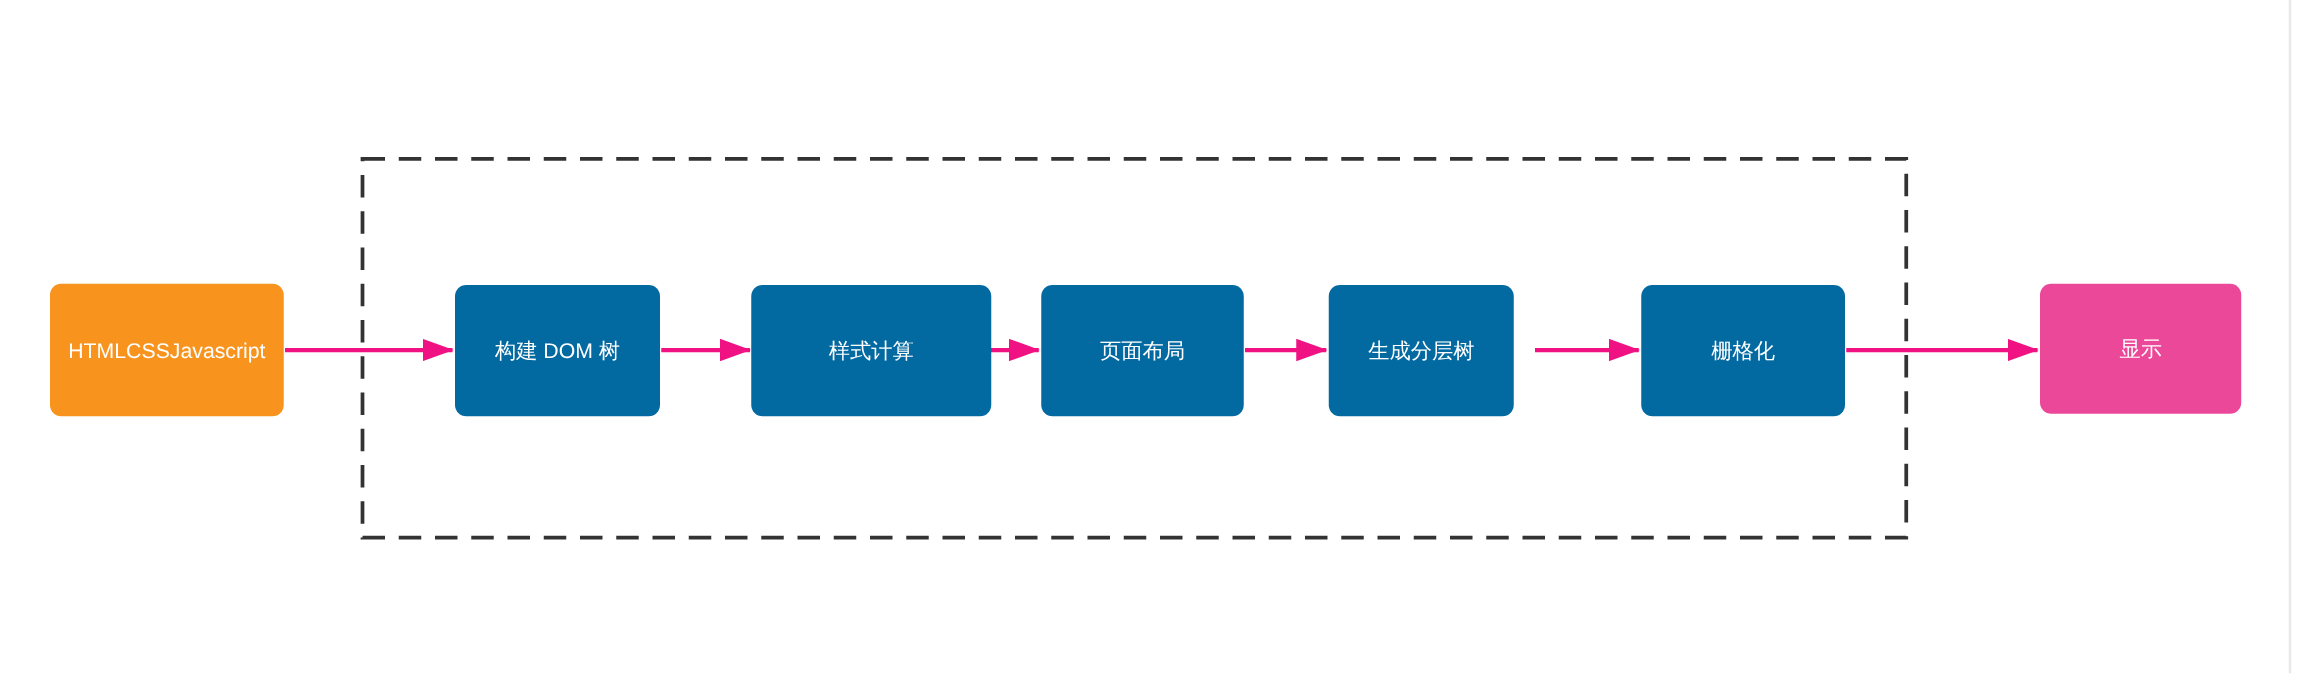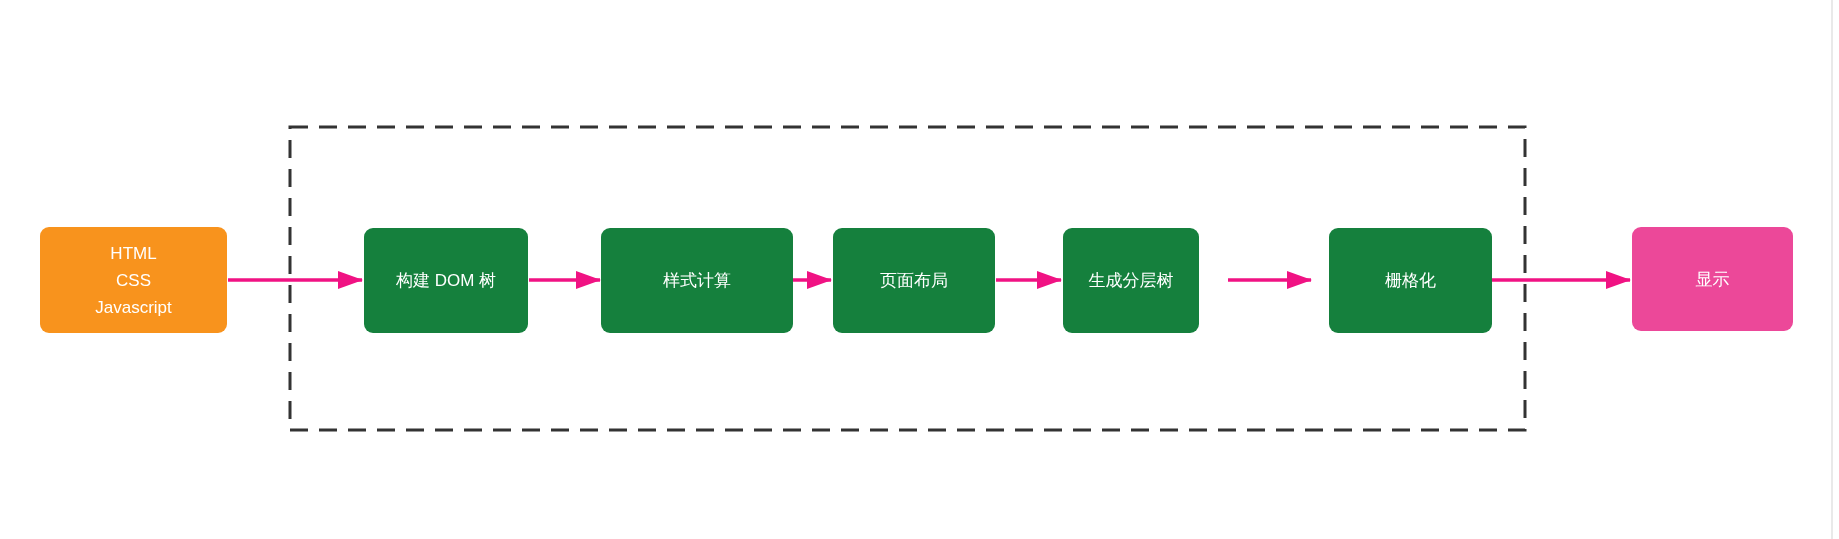--- a/index.html
+++ b/index.html
@@ -19,43 +19,43 @@
     position: absolute;
     left: 0;
     top: 0;
     width: 1839px;
     height: 539px;
     pointer-events: none;
   }
   .node {
     position: absolute;
     display: flex;
-    flex-direction: column;
+    flex-direction: row;
     align-items: center;
     justify-content: center;
     border-radius: 9px;
     color: #ffffff;
     font-size: 17px;
     text-align: center;
     box-sizing: border-box;
   }
   .node-source {
     left: 40px;  top: 227px;  width: 187px; height: 106px;
     background: #F8931D;
     line-height: 27px;
   }
   .node-process {
     top: 228px; height: 105px;
-    background: #15803d;
+    background: #0369a1;
   }
   .node-p1 { left: 364px;  width: 164px; }
   .node-p2 { left: 601px;  width: 192px; }
   .node-p3 { left: 833px;  width: 162px; }
-  .node-p4 { left: 1063px; width: 136px; }
-  .node-p5 { left: 1313px; width: 163px; margin-left: 16px; }
+  .node-p4 { left: 1063px; width: 148px; }
+  .node-p5 { left: 1313px; width: 163px; }
   .node-output {
     left: 1632px; top: 227px; width: 161px; height: 104px;
     background: #ec4899;
   }
   .page-edge {
     position: absolute;
     left: 1831px;
     top: 0;
     width: 2px;
     height: 539px;

